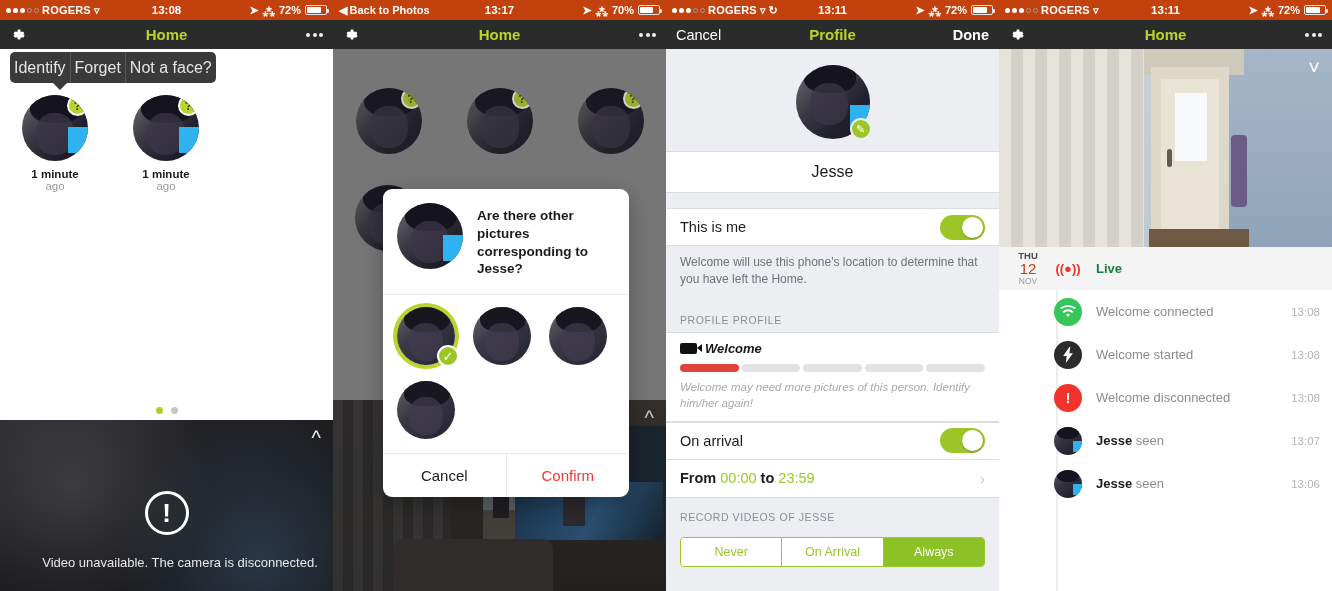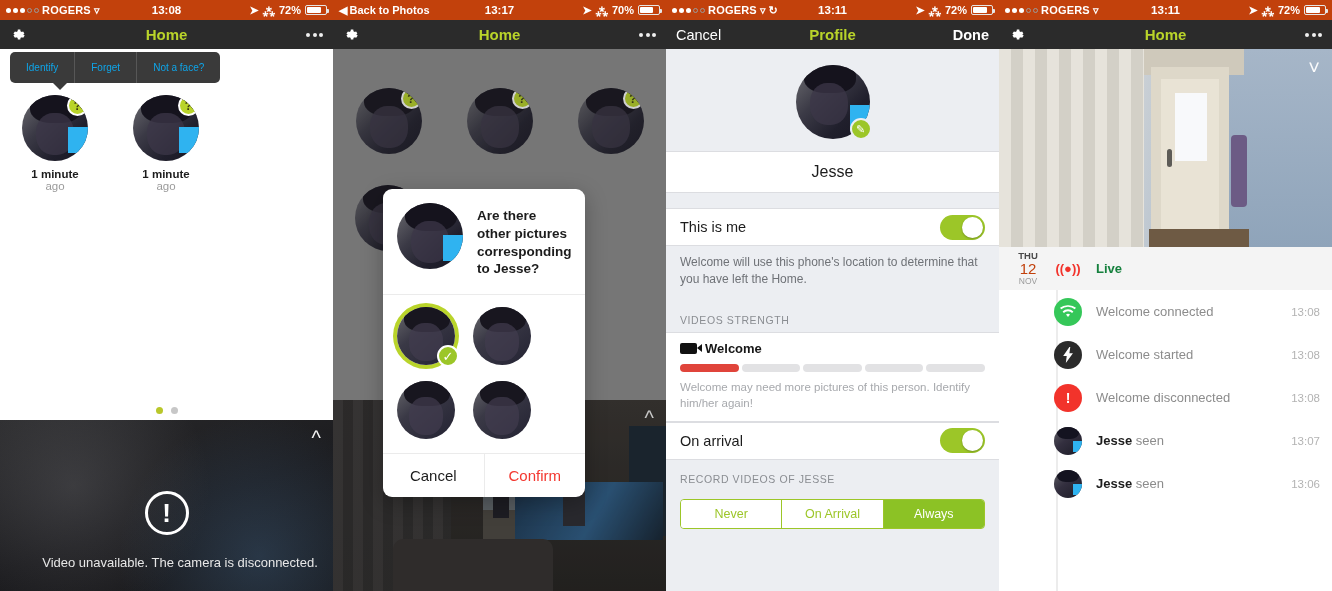--- a/index.html
+++ b/index.html
@@ -40,21 +40,21 @@
   .gear { width: 15px; height: 15px; display: block; }
   .dots3 { display: inline-flex; gap: 2.5px; align-items: center; margin-left: auto; z-index: 2; }
   .dots3 i { width: 4px; height: 4px; border-radius: 50%; background: #efefef; display: block; }
 
   
   .p1-body { position: relative; height: 371px; background: #fff; }
   .tooltip {
     position: absolute; top: 3px; left: 10px; background: #3a3a3a; border-radius: 5px;
     display: flex; height: 31px; align-items: stretch; z-index: 12;
   }
-  .tooltip .ti { color: #0ea5e9; font-size: 10px; display: flex; align-items: center; padding: 0 16px; }
+  .tooltip .ti { color: #e5e5e5; font-size: 16px; display: flex; align-items: center; padding: 0 4px; }
   .tooltip .ti + .ti { border-left: 1px solid #575757; }
   .tooltip::after {
     content: ""; position: absolute; left: 42px; bottom: -7px;
     border-left: 8px solid transparent; border-right: 8px solid transparent; border-top: 8px solid #3a3a3a;
   }
   .facegrid { display: flex; padding: 46px 0 0 22px; gap: 45px; }
   .facecell { width: 66px; text-align: center; }
   .avatar {
     width: 66px; height: 66px; border-radius: 50%; position: relative; overflow: hidden;
     background: linear-gradient(135deg,#6e6e72 0%,#3b3a46 38%,#201f2c 70%,#191823 100%);
@@ -108,21 +108,21 @@
   .hl-door { left: 162px; top: 30px; width: 58px; height: 158px; background: #e9e3d5; }
   .hl-glass { left: 176px; top: 44px; width: 32px; height: 68px; background: #f8f9fb; }
   .hl-knob { left: 168px; top: 100px; width: 5px; height: 18px; background: #5d5b57; border-radius: 3px; }
   .hl-towel { left: 232px; top: 86px; width: 16px; height: 72px; background: #6c5b85; border-radius: 4px; }
   .hl-floor { left: 150px; bottom: 0; width: 100px; height: 18px; background: #6e5a44; }
   .p2-title { text-align: center; color: #2b2b2b; font-size: 15.5px; padding: 9px 0 0; }
   .p2-row { display: flex; justify-content: space-around; padding-top: 12px; }
   .p2-cell { width: 66px; text-align: center; }
   .scrim { position: absolute; inset: 20px 0 0 0; background: rgba(40,40,40,.22); z-index: 9; }
   .modal {
-    position: absolute; left: 50px; top: 140px; width: 202px; background: #fff;
+    position: absolute; left: 50px; top: 140px; width: 246px; background: #fff;
     border-radius: 9px; overflow: hidden; z-index: 14; box-shadow: 0 6px 22px rgba(0,0,0,.28);
   }
   .modal-head { display: flex; gap: 14px; padding: 14px 14px 16px; align-items: flex-start; }
   .modal-head .avatar { width: 66px; height: 66px; flex: 0 0 66px; }
   .modal-q { font-size: 13.5px; font-weight: bold; color: #1c1c1c; line-height: 1.32; padding-top: 4px; }
   .modal-grid { border-top: 1px solid #ebebeb; padding: 12px 14px 14px; display: flex; flex-wrap: wrap; gap: 16px 18px; }
   .mini { width: 58px; height: 58px; border-radius: 50%; position: relative; overflow: hidden;
     background: linear-gradient(140deg,#6a6a6e 0%,#3a3946 40%,#232232 100%); }
   .mini .hair { position: absolute; top: -5px; left: 7px; width: 46px; height: 30px; border-radius: 50% 50% 40% 40%; background: #18161f; }
   .mini .face { position: absolute; top: 16px; left: 12px; width: 34px; height: 38px; border-radius: 45%; background: rgba(66,60,78,.7); }
@@ -142,21 +142,21 @@
   .edit-badge { position: absolute; right: -2px; bottom: -1px; width: 22px; height: 22px; border-radius: 50%; background: #9cc628;
     border: 2px solid #eceef2; display: flex; align-items: center; justify-content: center; color: #fff; font-size: 11px; }
   .p3-name { background: #fff; border-top: 1px solid #dcdde1; border-bottom: 1px solid #dcdde1; text-align: center; padding: 11px 0; font-size: 16px; color: #1c1c1c; }
   .gap { height: 15px; background: #eceef2; }
   .cellrow { background: #fff; border-top: 1px solid #dcdde1; border-bottom: 1px solid #dcdde1;
     display: flex; align-items: center; padding: 0 14px; height: 38px; font-size: 14.5px; color: #1c1c1c; }
   .switch { margin-left: auto; width: 45px; height: 25px; border-radius: 13px; background: #9cc628; position: relative; }
   .switch::after { content: ""; position: absolute; right: 2px; top: 2px; width: 21px; height: 21px; border-radius: 50%; background: #fff; box-shadow: 0 1px 2px rgba(0,0,0,.25); }
   .note { background: #eceef2; color: #6f7277; font-size: 12px; line-height: 1.45; padding: 8px 14px 12px; }
   .secthead { background: #eceef2; color: #8a8d92; font-size: 10.5px; letter-spacing: .6px; padding: 13px 14px 6px; }
-  .strength { background: #fff; border-top: 1px solid #dcdde1; border-bottom: 1px solid #dcdde1; padding: 8px 14px 10px; }
+  .strength { background: #fff; border-top: 1px solid #dcdde1; border-bottom: 1px solid #dcdde1; padding: 8px 14px 10px; font-style: italic; }
   .st-row { display: flex; align-items: center; gap: 8px; font-size: 13px; font-weight: bold; color: #161616; }
   .cam-icon { width: 17px; height: 11px; background: #111; border-radius: 2px; position: relative; display: inline-block; }
   .cam-icon::after { content: ""; position: absolute; right: -5px; top: 1px; border-top: 4px solid transparent; border-bottom: 4px solid transparent; border-right: 5px solid #111; }
   .bar { display: flex; gap: 3px; margin-top: 8px; }
   .bar span { flex: 1; height: 8px; background: #e2e2e4; border-radius: 4px; }
   .bar span.fill { background: #e0443b; }
   .st-note { margin-top: 7px; font-size: 11.5px; color: #a7a9ad; line-height: 1.4; }
   .chev { margin-left: auto; color: #c3c5c9; font-size: 15px; }
   .time-g { color: #9cc628; }
   .segment { display: flex; margin: 8px 14px 0; border: 1px solid #9cc628; border-radius: 4px; overflow: hidden; }
@@ -444,39 +444,47 @@
       </div>
       <div class="p3-name">Jesse</div>
       <div class="gap"></div>
 
       <div class="cellrow">
         <span>This is me</span>
         <span class="switch"></span>
       </div>
       <div class="note">Welcome will use this phone's location to determine that you have left the Home.</div>
 
-      <div class="secthead">VIDEOS STRENGTH</div>
+      <div class="secthead">PROFILE PROFILE</div>
       <div class="strength">
         <div class="st-row">
           <span class="cam-icon"></span>
           <span>Welcome</span>
         </div>
         <div class="bar">
           <span class="fill"></span>
           <span></span>
           <span></span>
           <span></span>
           <span></span>
         </div>
         <div class="st-note">Welcome may need more pictures of this person. Identify him/her again!</div>
       </div>
 
       <div class="cellrow">
         <span>On arrival</span>
         <span class="switch"></span>
+      </div>
+      <div class="cellrow" style="border-top:none">
+        <span><b>From</b>
+          <span class="time-g">00:00</span>
+          <b>to</b>
+          <span class="time-g">23:59</span>
+        </span>
+        <span class="chev">›</span>
       </div>
 
       <div class="secthead">RECORD VIDEOS OF JESSE</div>
       <div class="segment">
         <div>Never</div>
         <div>On Arrival</div>
         <div class="on">Always</div>
       </div>
     </div>
   </div>

